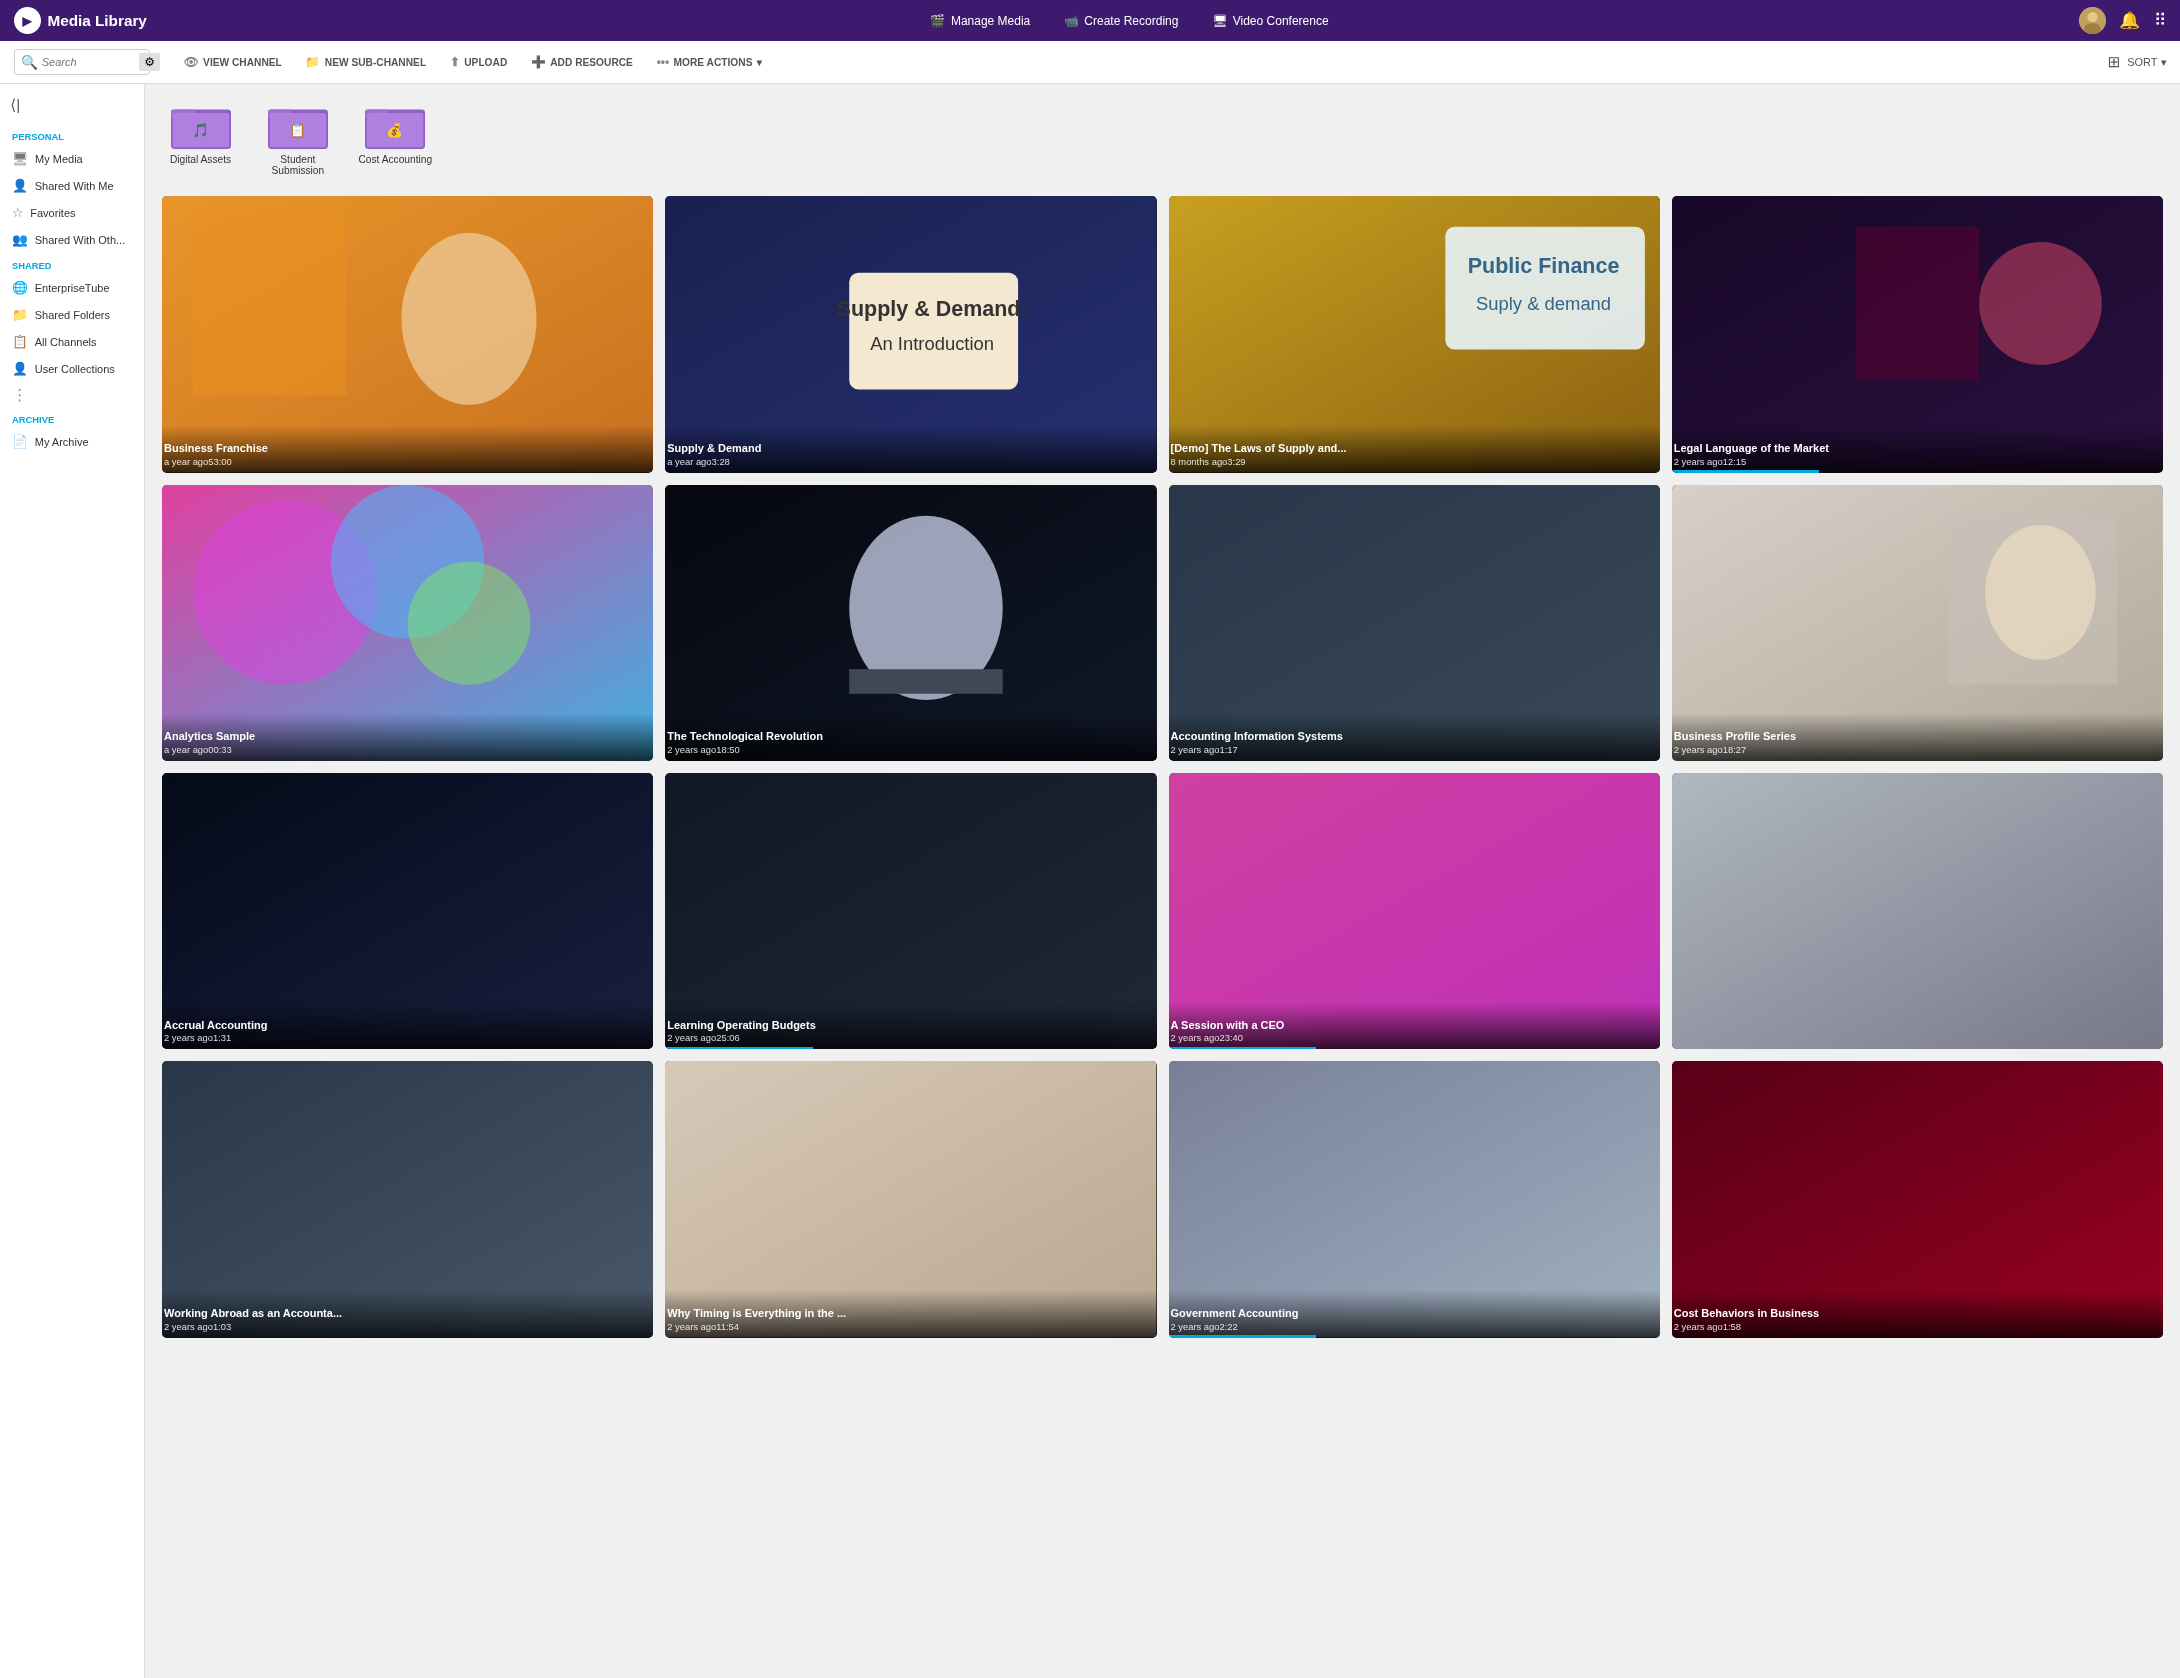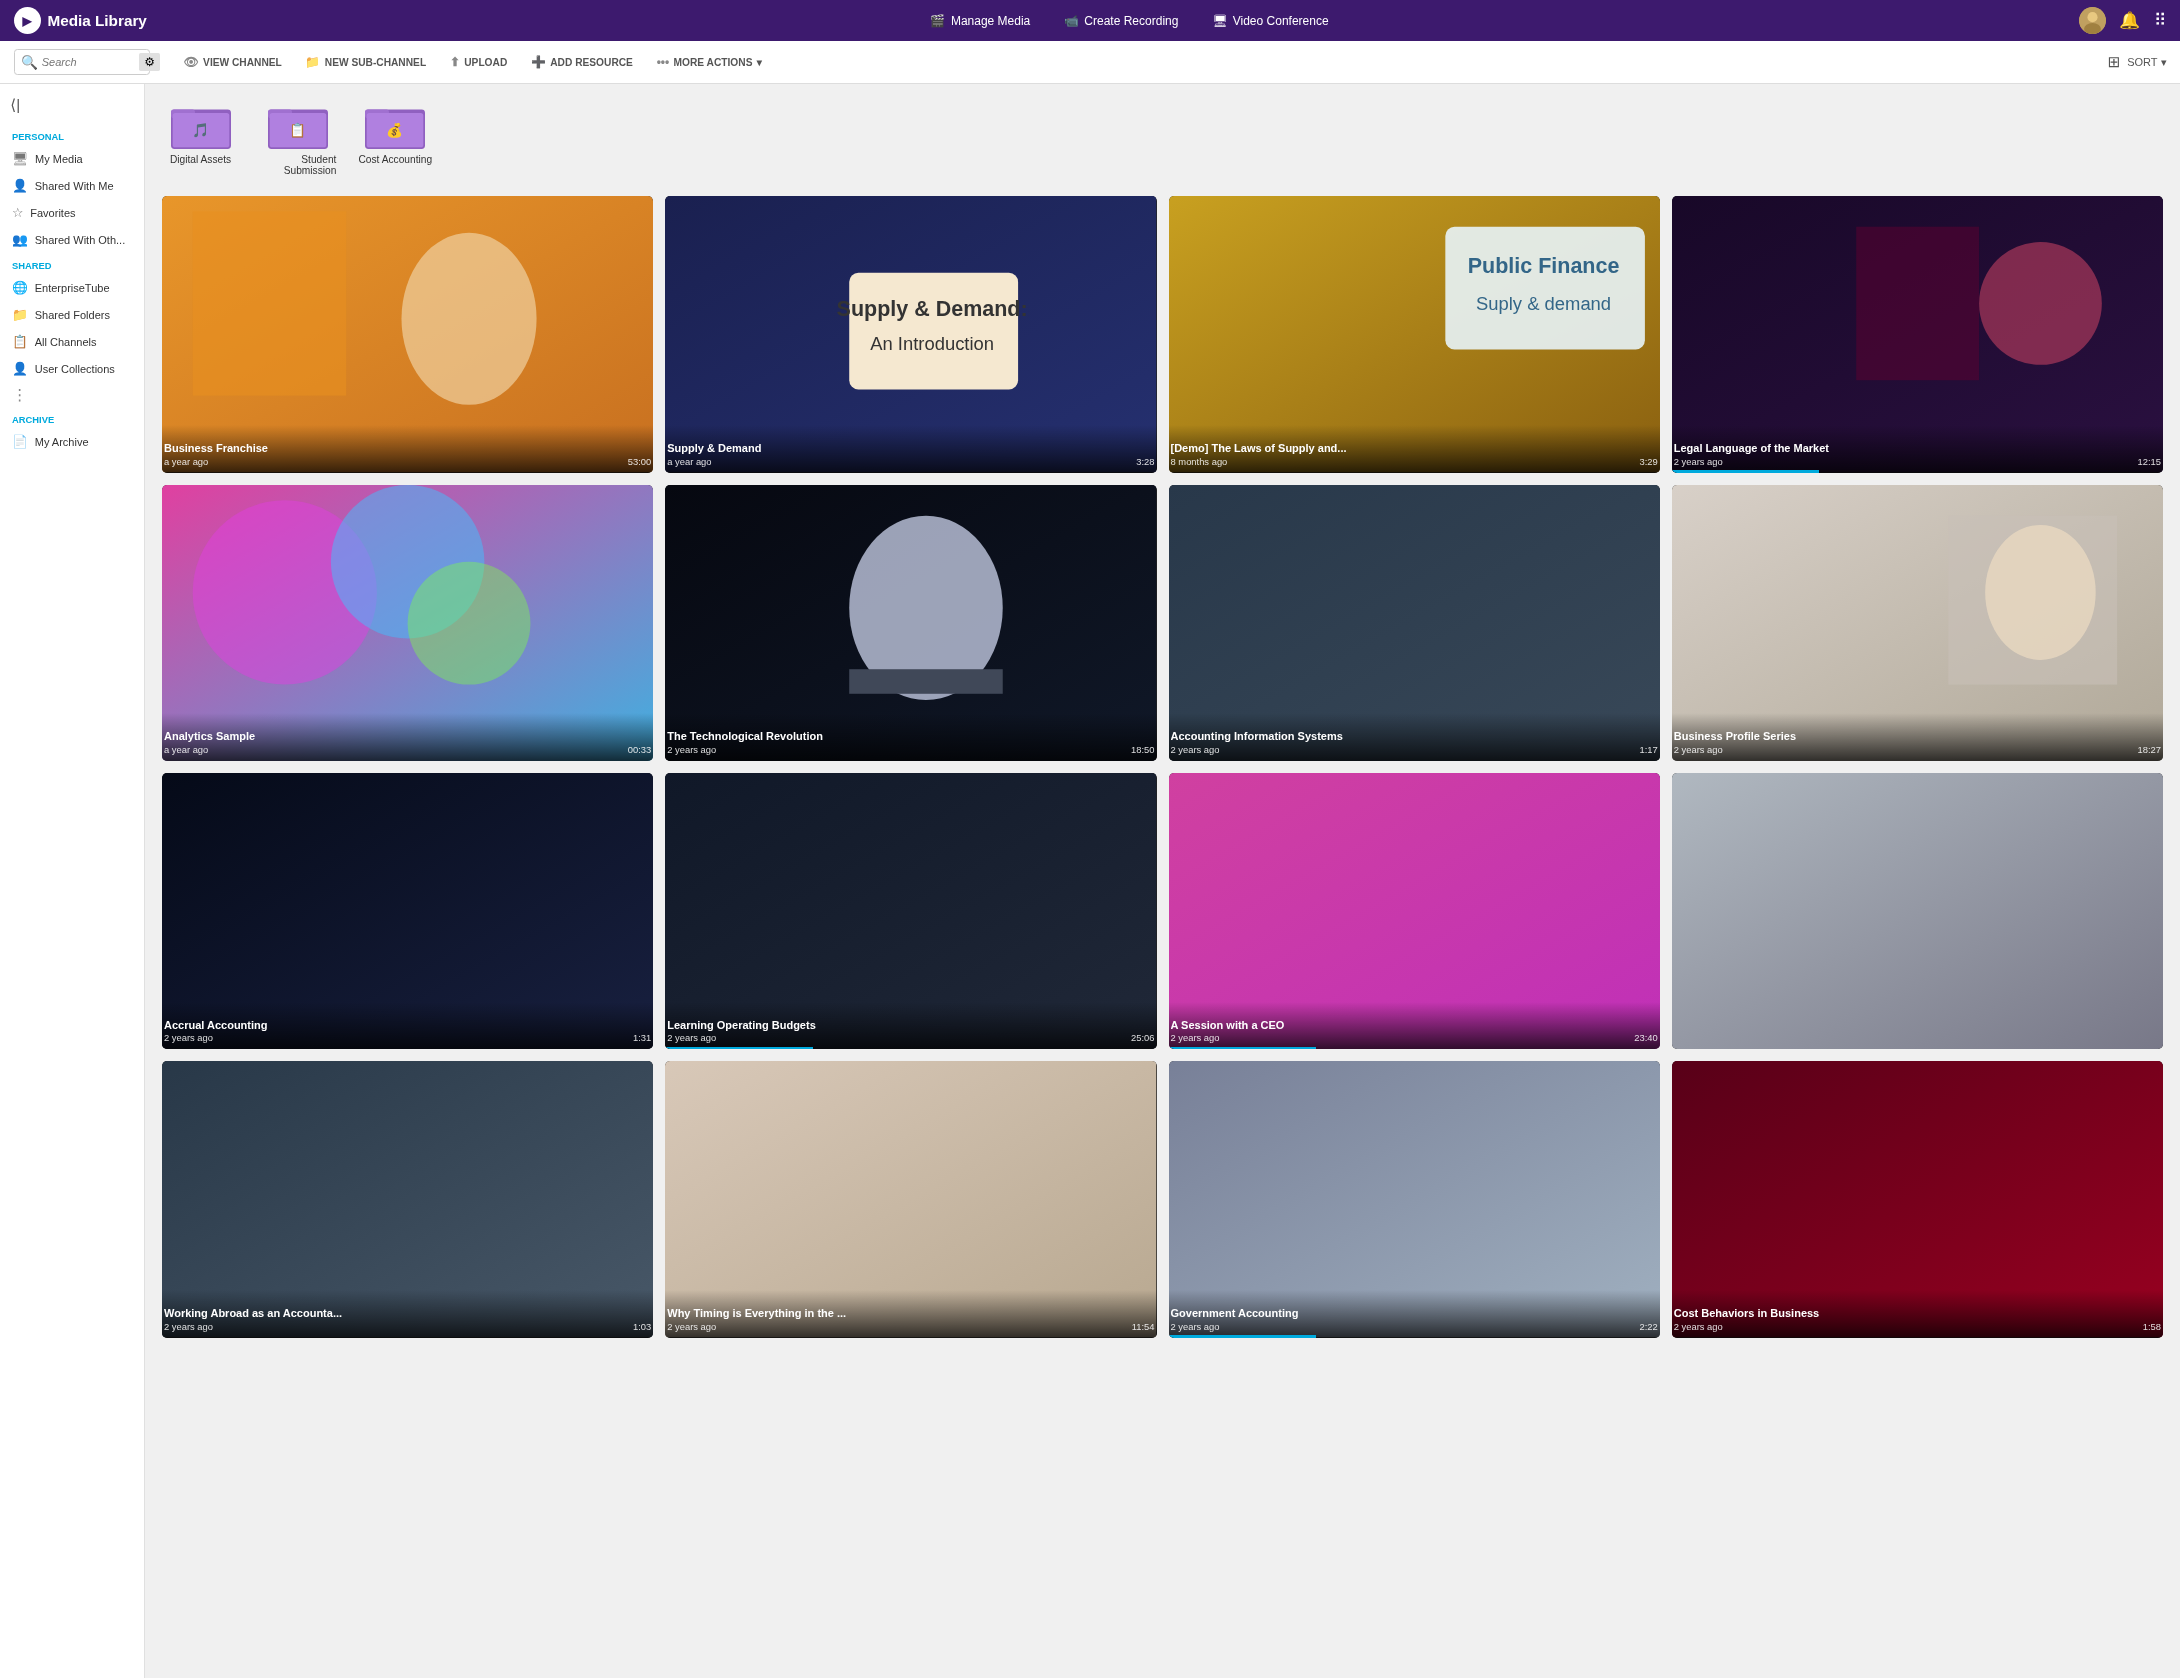--- a/index.html
+++ b/index.html
@@ -212,21 +212,21 @@
       cursor: pointer;
       width: 77px;
     }
     .folder-icon {
       width: 60px; height: 48px;
       position: relative;
     }
     .folder-icon svg { width: 100%; height: 100%; }
     .folder-label {
       font-size: 10.2px;
-      text-align: right;
+      text-align: center;
       color: #333;
     }
 
     
     .videos-grid {
       display: grid;
       grid-template-columns: repeat(4, 1fr);
       gap: 12px;
     }
     .video-card {
@@ -246,21 +246,21 @@
     }
     .video-title {
       font-size: 11px;
       font-weight: bold;
       white-space: nowrap;
       overflow: hidden;
       text-overflow: ellipsis;
     }
     .video-meta {
       display: flex;
-      justify-content: space-between;
+      justify-content: flex-start;
       font-size: 9.4px;
       opacity: 0.85;
       margin-top: 1.7px;
     }
     .video-progress {
       position: absolute;
       bottom: 0; left: 0;
       height: 2.6px;
       background: #00aadd;
     }

